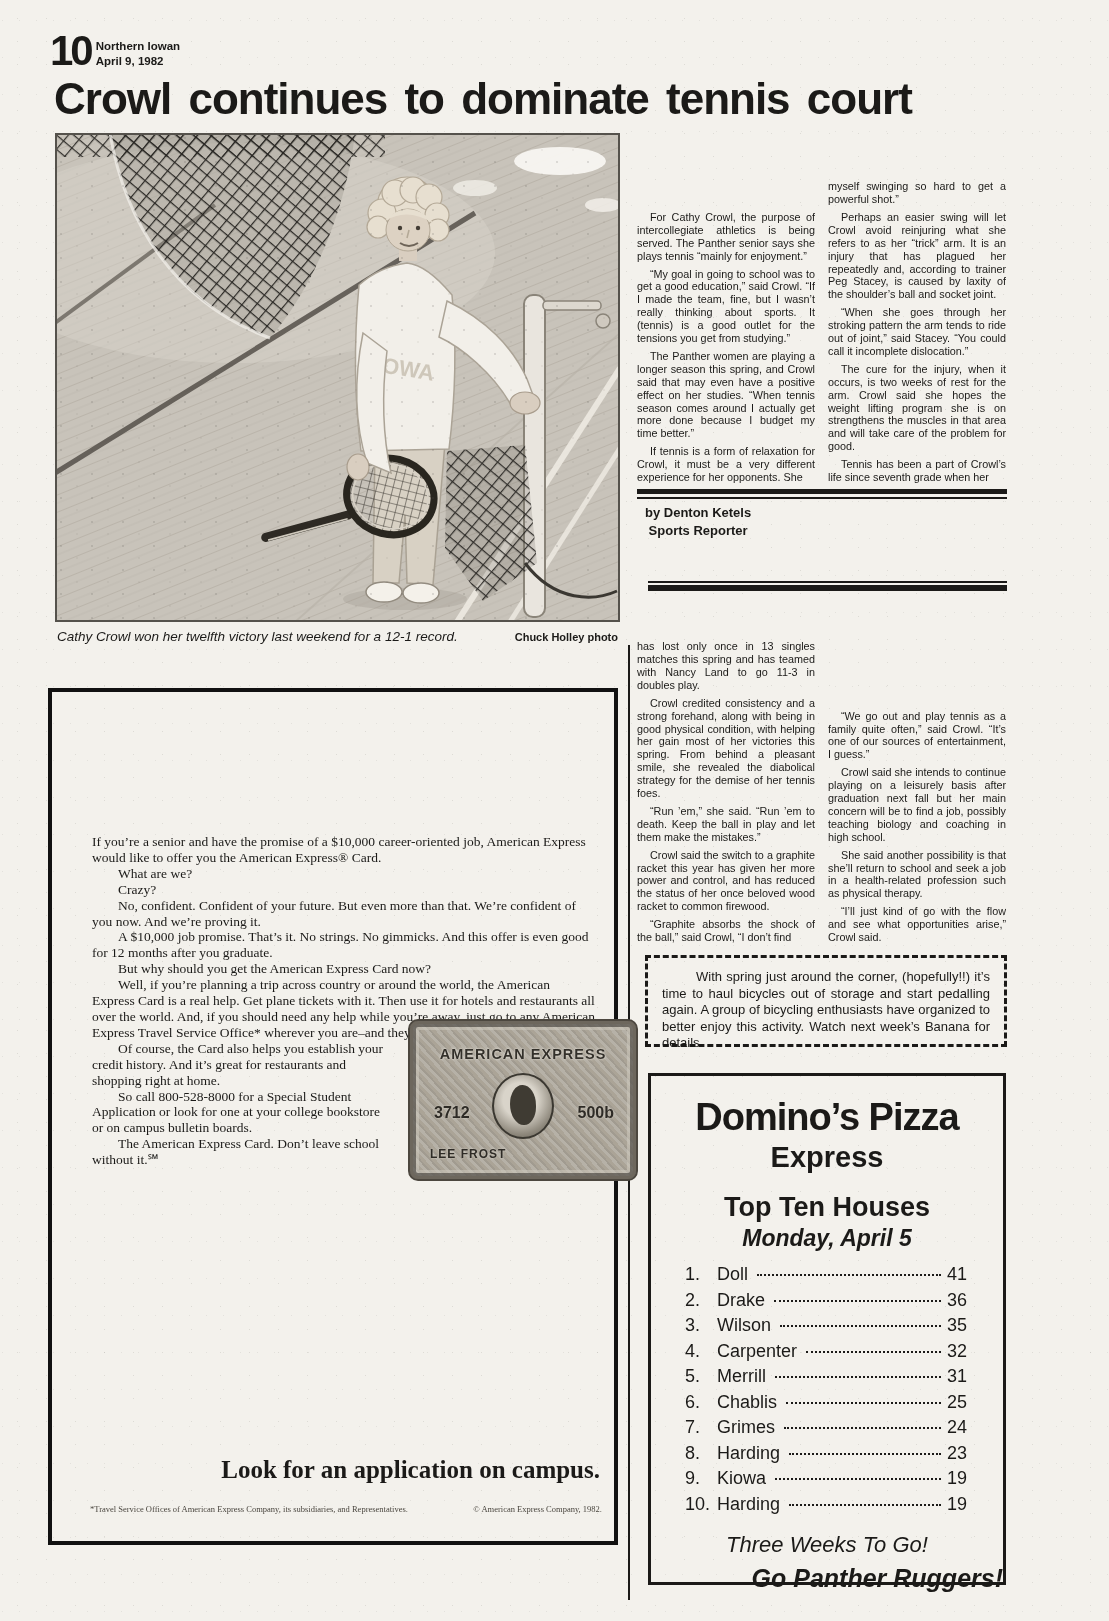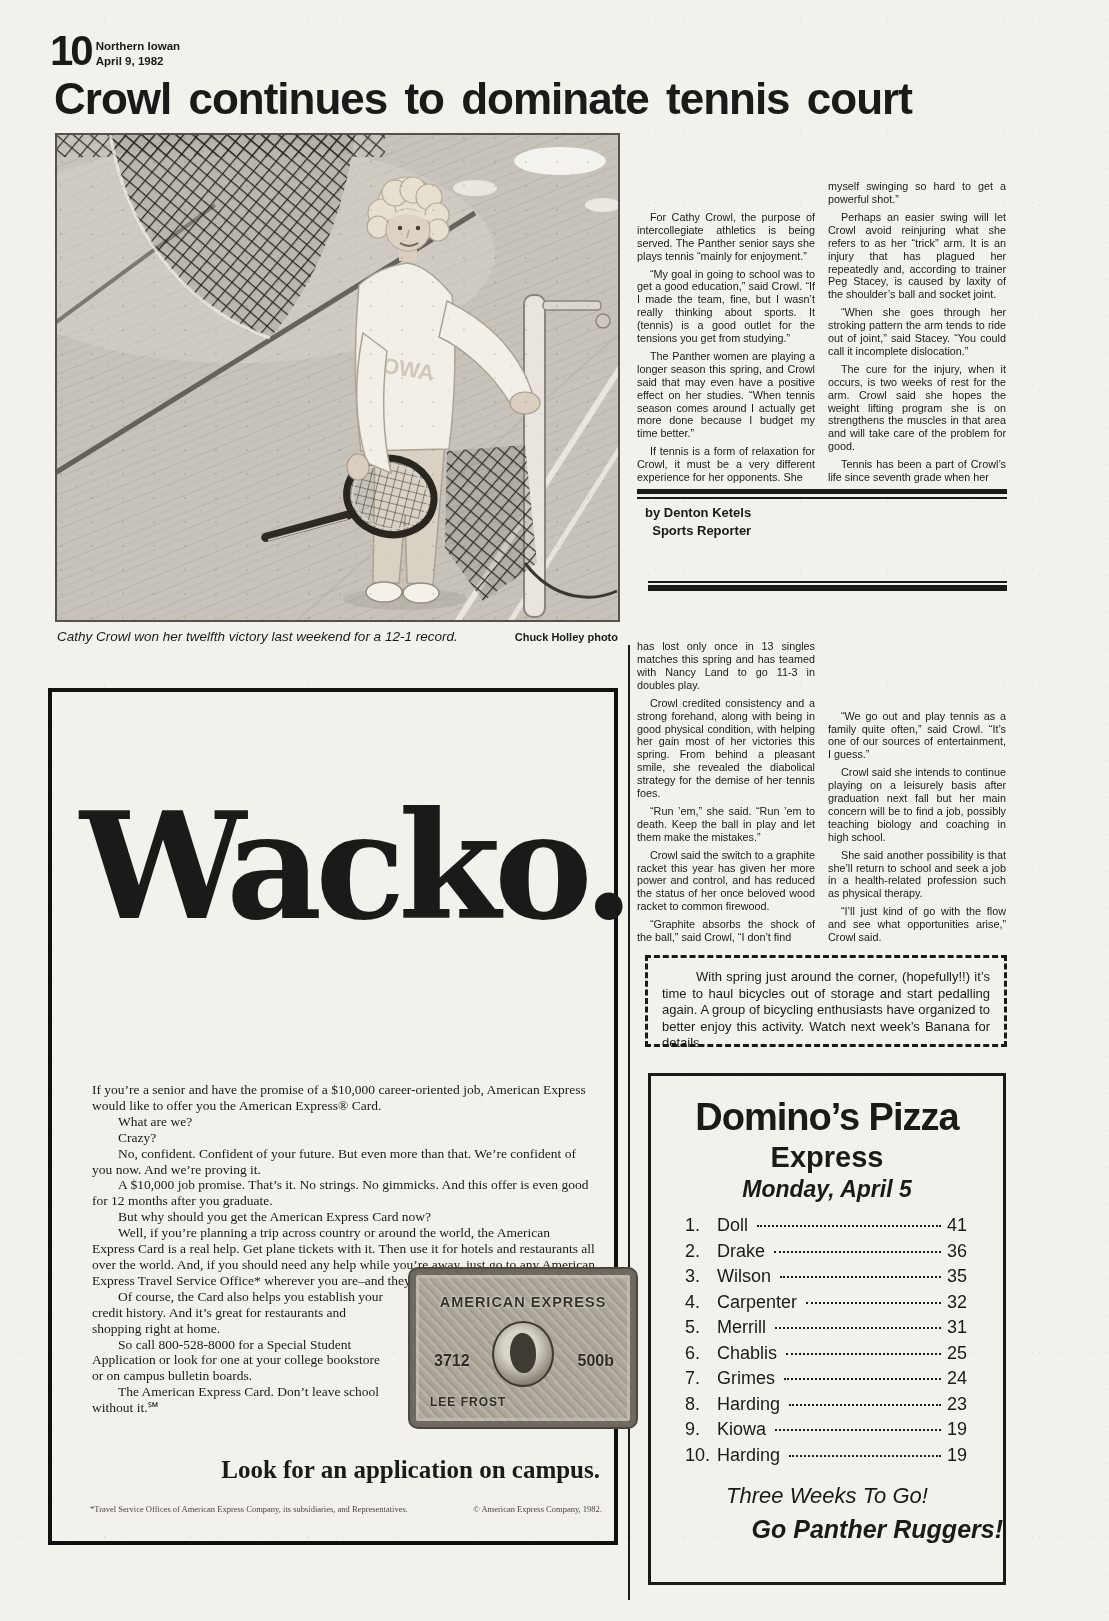--- a/index.html
+++ b/index.html
@@ -35,21 +35,21 @@
   #cols-top{left:637px;top:140px;height:349px;overflow:hidden;}
   #cols-bottom{left:637px;top:599px;height:350px;overflow:hidden;}
   
   .rule-a{position:absolute;left:637px;top:489px;width:370px;height:10px;
     background:linear-gradient(#1b1a18 0 5px,transparent 5px 8px,#1b1a18 8px 10px);}
   .rule-b{position:absolute;left:648px;top:581px;width:359px;height:10px;
     background:linear-gradient(#1b1a18 0 2px,transparent 2px 4px,#1b1a18 4px 10px);}
   
   .spotlight{position:absolute;left:645px;top:504px;width:362px;display:flex;justify-content:space-between;align-items:center;}
   .spot-title{font-family:"DejaVu Sans",sans-serif;font-size:37px;font-weight:bold;letter-spacing:-1px;}
-  .spot-byline{text-align:right;font-size:13px;font-weight:bold;line-height:1.35;padding-right:16px;}
+  .spot-byline{text-align:center;font-size:13px;font-weight:bold;line-height:1.35;padding-right:16px;}
   
   .notice{position:absolute;left:645px;top:955px;width:362px;height:92px;border:3px dashed #1b1a18;box-sizing:border-box;padding:11px 14px 0;}
   .notice p{margin:0;font-size:13px;line-height:16.5px;text-indent:34px;text-align:justify;}
   
   .dominos{position:absolute;left:648px;top:1073px;width:358px;height:512px;border:3px solid #1b1a18;box-sizing:border-box;text-align:center;padding-top:22px;}
   .d-title1{font-size:38px;font-weight:bold;letter-spacing:-1px;line-height:1;}
   .d-title2{font-size:29px;font-weight:bold;margin-top:5px;}
   .d-sub{font-size:27px;font-weight:bold;margin-top:18px;}
   .d-date{font-size:23px;font-weight:bold;font-style:italic;margin-top:2px;}
   .d-list{margin:12px 28px 0 34px;text-align:left;}
@@ -233,20 +233,21 @@
 
   <div class="notice">
     <p>With spring just around the corner, (hopefully!!) it’s time to haul bicycles out of storage and start pedalling again. A group of bicycling enthusiasts have organized to better enjoy this activity. Watch next week’s Banana for details.</p>
   </div>
 
   <div class="vrule"></div>
 
   <div class="dominos">
     <div class="d-title1">Domino’s Pizza</div>
     <div class="d-title2">Express</div>
+    <div class="d-sub">Top Ten Houses</div>
     <div class="d-date">Monday, April 5</div>
     <div class="d-list">
       <div class="d-row">
           <span class="d-rank">1.</span>
           <span class="d-name">Doll</span>
           <span class="d-dots"></span>
           <span class="d-score">41</span>
         </div>
       <div class="d-row">
           <span class="d-rank">2.</span>
@@ -301,21 +302,20 @@
           <span class="d-name">Harding</span>
           <span class="d-dots"></span>
           <span class="d-score">19</span>
         </div>
     </div>
     <div class="d-foot1">Three Weeks To Go!</div>
     <div class="d-foot2">Go Panther Ruggers!</div>
   </div>
 
   <div class="amex">
-    <div class="wacko">Wacko.</div>
     <div class="amex-body">
       <p class="noindent">If you’re a senior and have the promise of a $10,000 career-oriented job, American Express would like to offer you the American Express® Card.</p>
       <p>What are we?</p>
       <p>Crazy?</p>
       <p>No, confident. Confident of your future. But even more than that. We’re confident of you now. And we’re proving it.</p>
       <p>A $10,000 job promise. That’s it. No strings. No gimmicks. And this offer is even good for 12 months after you graduate.</p>
       <p>But why should you get the American Express Card now?</p>
       <p>Well, if you’re planning a trip across country or around the world, the American Express Card is a real help. Get plane tickets with it. Then use it for hotels and restaurants all over the world. And, if you should need any help while you’re away, just go to any American Express Travel Service Office* wherever you are–and they’ll help out.</p>
       <div class="amex-flex">
         <div class="amex-left">

